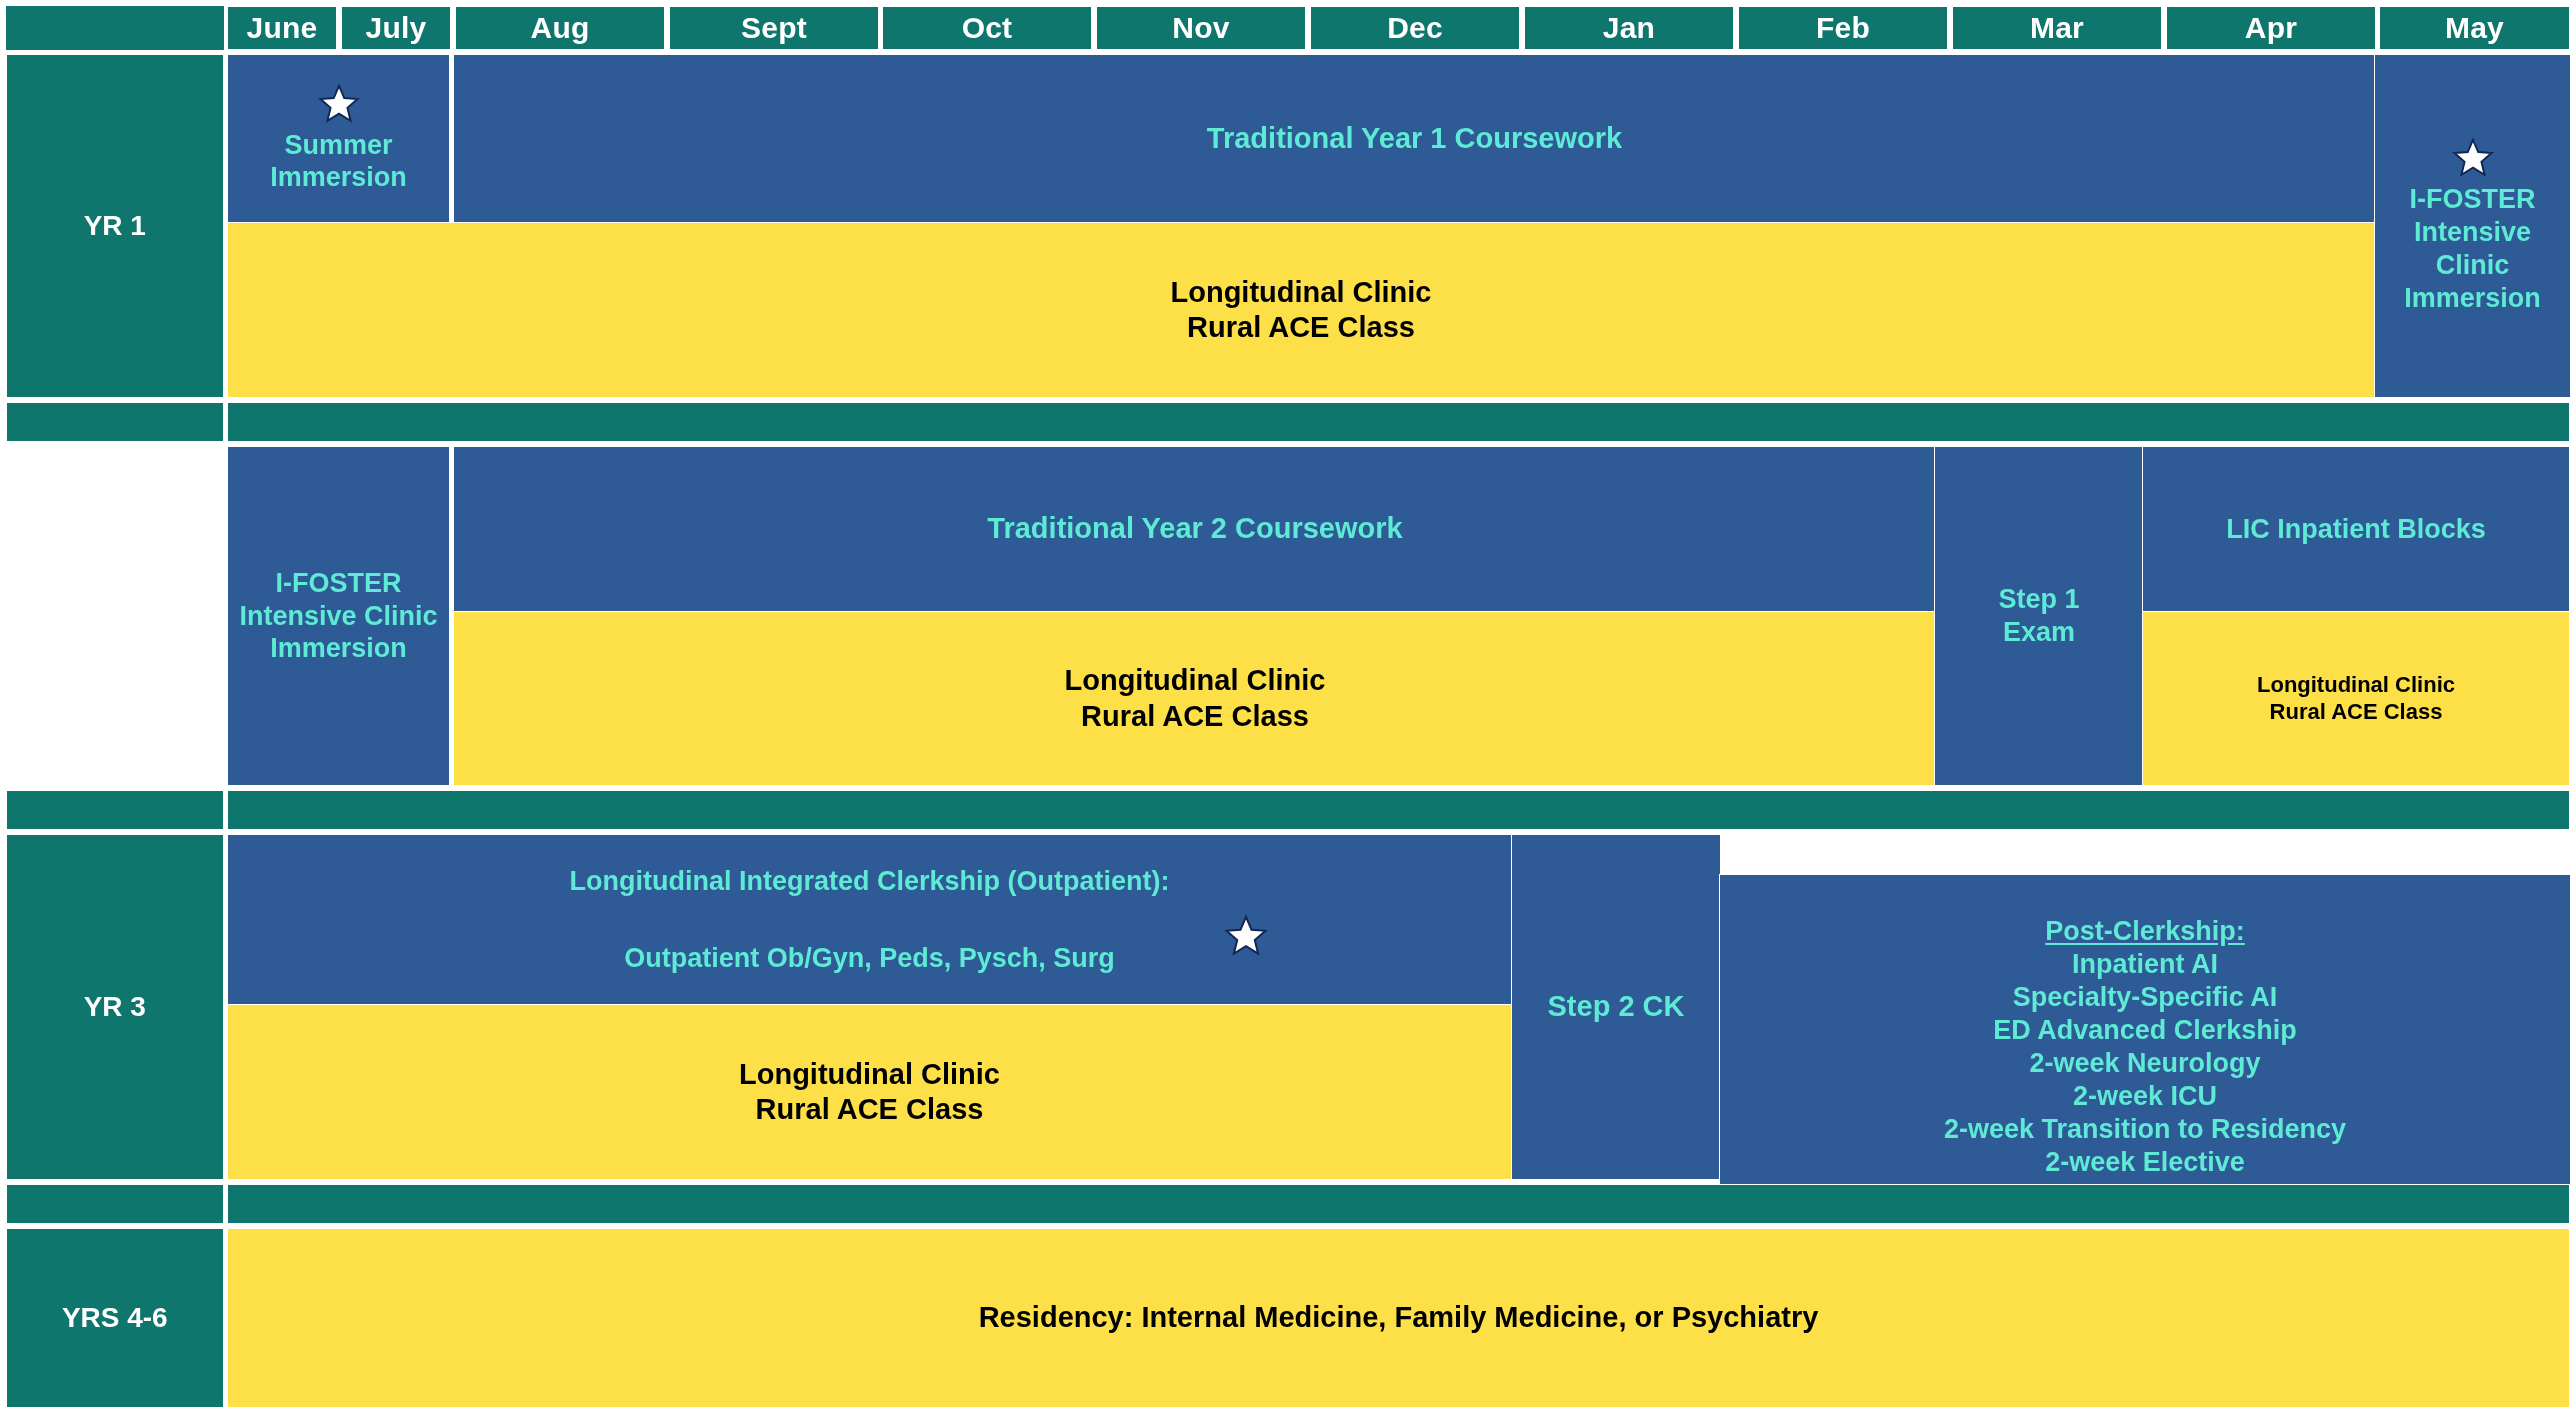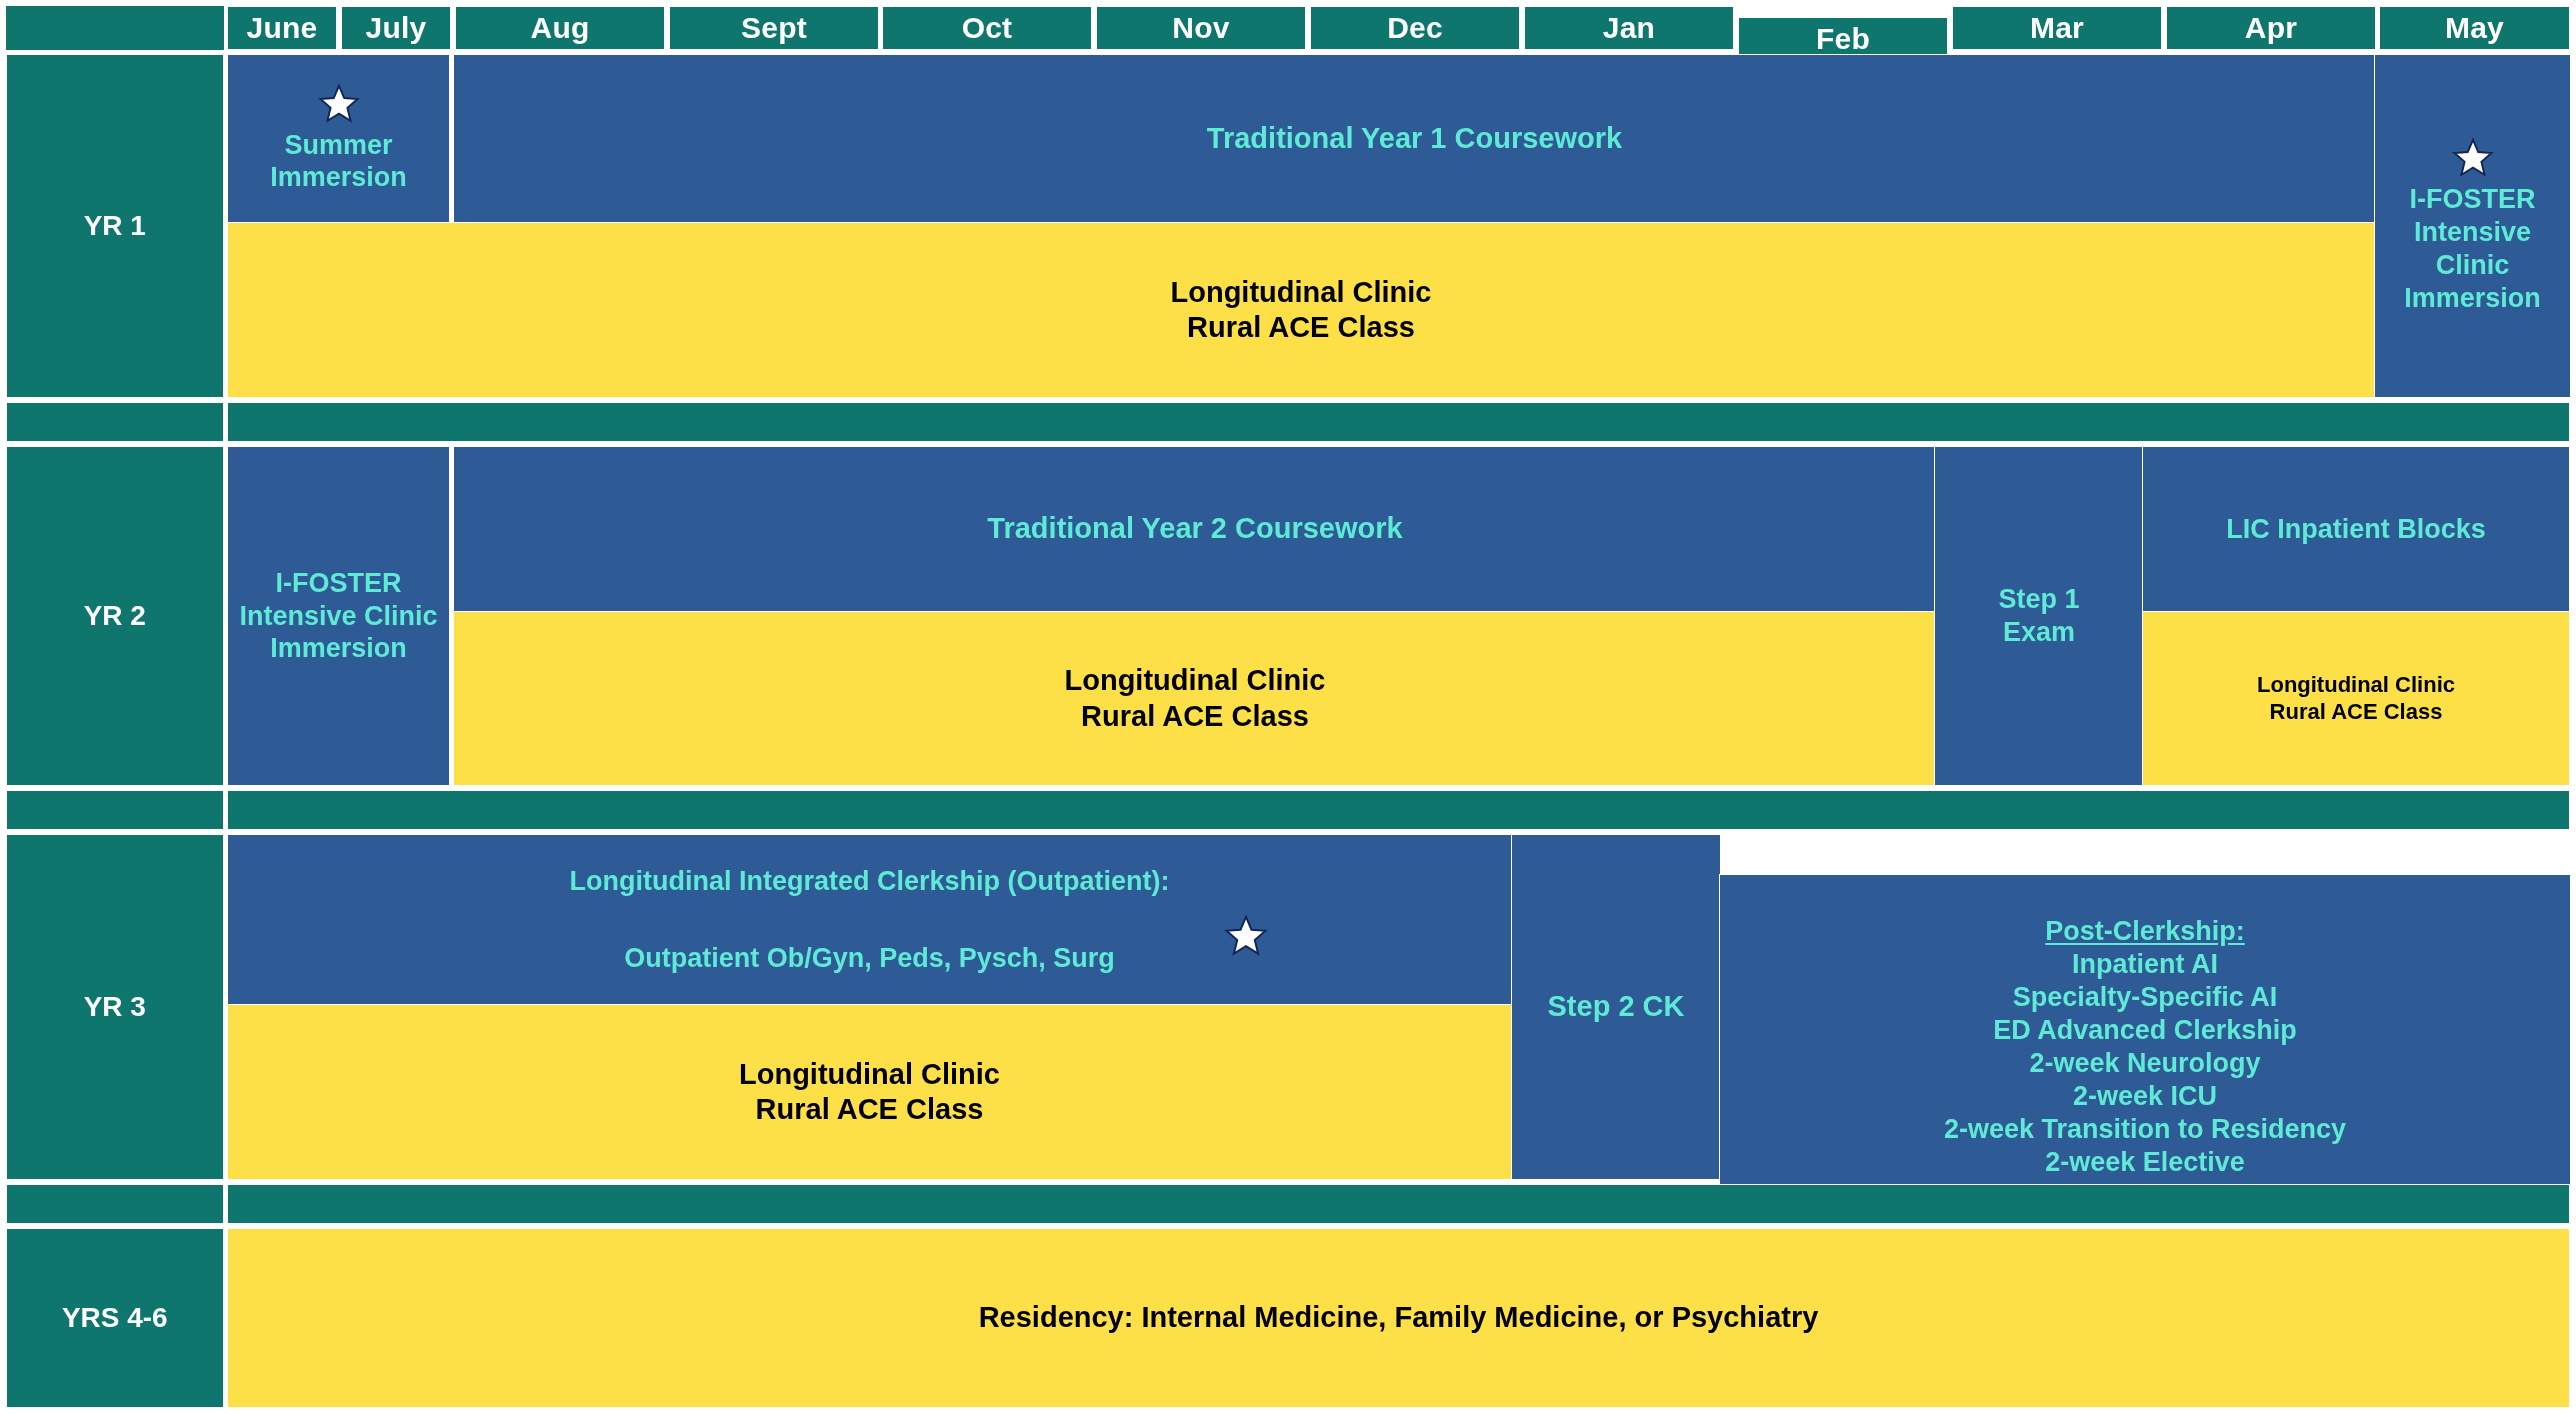--- a/index.html
+++ b/index.html
@@ -75,21 +75,21 @@
   <div class="cell navy plain" style="left:5.8px; top:5.8px; width:218px; height:44px;"></div>
 
   <div class="cell navy month-head" style="left:227px; top:5.8px; width:110px; height:44px;">June</div>
   <div class="cell navy month-head" style="left:341px; top:5.8px; width:110px; height:44px;">July</div>
   <div class="cell navy month-head" style="left:455px; top:5.8px; width:210px; height:44px;">Aug</div>
   <div class="cell navy month-head" style="left:669px; top:5.8px; width:210px; height:44px;">Sept</div>
   <div class="cell navy month-head" style="left:882px; top:5.8px; width:210px; height:44px;">Oct</div>
   <div class="cell navy month-head" style="left:1096px; top:5.8px; width:210px; height:44px;">Nov</div>
   <div class="cell navy month-head" style="left:1310px; top:5.8px; width:210px; height:44px;">Dec</div>
   <div class="cell navy month-head" style="left:1524px; top:5.8px; width:210px; height:44px;">Jan</div>
-  <div class="cell navy month-head" style="left:1738px; top:5.8px; width:210px; height:44px;margin-top:11px;">Feb</div>
+  <div class="cell navy month-head" style="left:1738px; top:5.8px; width:210px; height:44px;">Feb</div>
   <div class="cell navy month-head" style="left:1952px; top:5.8px; width:210px; height:44px;">Mar</div>
   <div class="cell navy month-head" style="left:2166px; top:5.8px; width:210px; height:44px;">Apr</div>
   <div class="cell navy month-head" style="left:2379px; top:5.8px; width:191px; height:44px;">May</div>
 
   <div class="cell navy yr-label" style="left:5.8px; top:54px; width:218px; height:344px;">YR 1</div>
 
   <div class="cell mid med" style="left:227px; top:54px; width:223px; height:169px;">
     <div class="cell-body">
       <svg class="star" viewBox="0 0 24 24">
         <polygon points="12,1.6 15,8.6 22.6,9.2 16.8,14.2 18.6,21.6 12,17.5 5.4,21.6 7.2,14.2 1.4,9.2 9,8.6" fill="#ffffff" stroke="#122653" stroke-width="1.1"></polygon>
@@ -114,21 +114,20 @@
       <div>I-FOSTER</div>
       <div>Intensive</div>
       <div>Clinic</div>
       <div>Immersion</div>
     </div>
   </div>
 
   <div class="cell navy" style="left:5.8px; top:402px; width:218px; height:40px;"></div>
   <div class="cell navy" style="left:227px; top:402px; width:2343px; height:40px;"></div>
 
-  <div class="cell navy yr-label" style="left:5.8px; top:446px; width:218px; height:340px;">YR 2</div>
 
   <div class="cell mid med cell-lines" style="left:227px; top:446px; width:223px; height:340px;">
     <div>I-FOSTER</div>
     <div>Intensive Clinic</div>
     <div>Immersion</div>
   </div>
 
   <div class="cell mid big" style="left:453px; top:446px; width:1484px; height:166px;">Traditional Year 2 Coursework</div>
 
   <div class="cell light big cell-lines" style="left:453px; top:611px; width:1484px; height:175px;">

